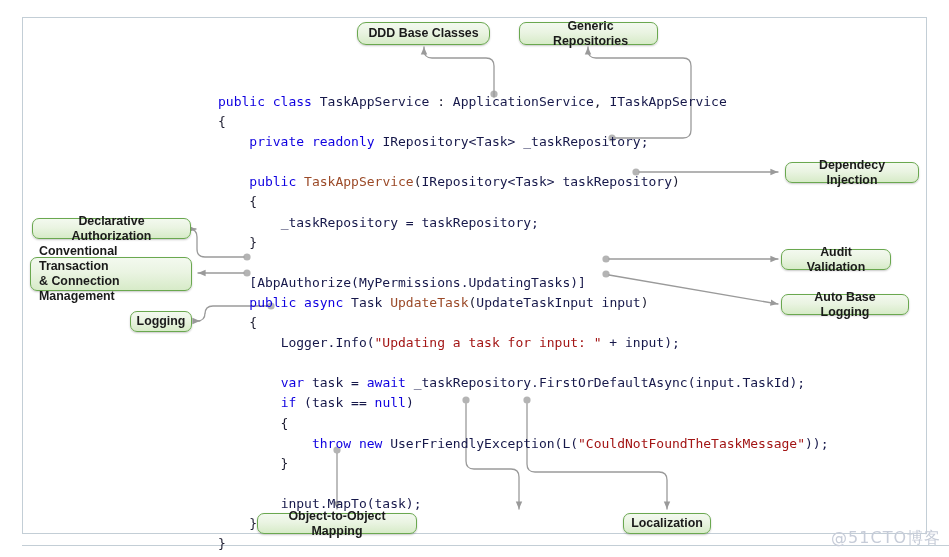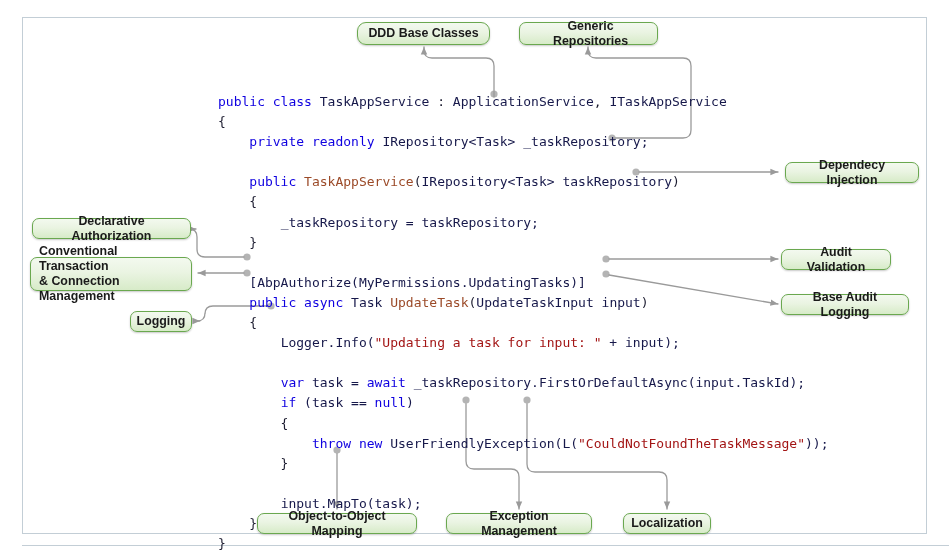--- a/index.html
+++ b/index.html
@@ -111,28 +111,28 @@
   <div class="code" id="code-block"><div><span class="k">public</span><span class="p"> </span><span class="k">class</span><span class="p"> </span><span class="t">TaskAppService</span><span class="p"> : </span><span class="t">ApplicationService</span><span class="p">, </span><span class="t">ITaskAppService</span></div><div><span class="p">{</span></div><div><span class="p">    </span><span class="k">private</span><span class="p"> </span><span class="k">readonly</span><span class="p"> </span><span class="t">IRepository&lt;Task&gt; _taskRepository;</span></div><div>&nbsp;</div><div><span class="p">    </span><span class="k">public</span><span class="p"> </span><span class="m">TaskAppService</span><span class="p">(</span><span class="t">IRepository&lt;Task&gt; taskRepository</span><span class="p">)</span></div><div><span class="p">    {</span></div><div><span class="p">        </span><span class="t">_taskRepository = taskRepository;</span></div><div><span class="p">    }</span></div><div>&nbsp;</div><div><span class="p">    </span><span class="t">[AbpAuthorize(MyPermissions.UpdatingTasks)]</span></div><div><span class="p">    </span><span class="k">public</span><span class="p"> </span><span class="k">async</span><span class="p"> </span><span class="t">Task</span><span class="p"> </span><span class="m">UpdateTask</span><span class="p">(</span><span class="t">UpdateTaskInput input</span><span class="p">)</span></div><div><span class="p">    {</span></div><div><span class="p">        </span><span class="t">Logger.Info(</span><span class="s">"Updating a task for input: "</span><span class="t"> + input);</span></div><div>&nbsp;</div><div><span class="p">        </span><span class="k">var</span><span class="t"> task = </span><span class="k">await</span><span class="t"> _taskRepository.FirstOrDefaultAsync(input.TaskId);</span></div><div><span class="p">        </span><span class="k">if</span><span class="t"> (task == </span><span class="k">null</span><span class="t">)</span></div><div><span class="p">        {</span></div><div><span class="p">            </span><span class="k">throw</span><span class="p"> </span><span class="k">new</span><span class="t"> UserFriendlyException(L(</span><span class="s">"CouldNotFoundTheTaskMessage"</span><span class="t">));</span></div><div><span class="p">        }</span></div><div>&nbsp;</div><div><span class="p">        </span><span class="t">input.MapTo(task);</span></div><div><span class="p">    }</span></div><div><span class="p">}</span></div></div>
 
   <div class="box" style="left:357px;top:22px;width:133px;height:23px;border-radius:9px;">DDD Base Classes</div>
 
   <div class="box" style="left:519px;top:22px;width:139px;height:23px;padding-left:12px;">Generic Repositories</div>
 
   <div class="box" style="left:785px;top:162px;width:134px;height:21px;">Dependecy Injection</div>
 
   <div class="box" style="left:781px;top:249px;width:110px;height:21px;">Audit Validation</div>
 
-  <div class="box" style="left:781px;top:294px;width:128px;height:21px;">Base Audit Logging</div>
+  <div class="box" style="left:781px;top:294px;width:128px;height:21px;">Auto Base Logging</div>
 
   <div class="box" style="left:32px;top:218px;width:159px;height:21px;">Declarative Authorization</div>
 
   <div class="box left-align" style="left:30px;top:257px;width:162px;height:34px;">Conventional Transaction
 &amp; Connection Management</div>
 
   <div class="box" style="left:130px;top:311px;width:62px;height:21px;">Logging</div>
 
   <div class="box" style="left:257px;top:513px;width:160px;height:21px;">Object-to-Object Mapping</div>
 
-  <div class="box" style="left:446px;top:513px;width:146px;height:21px;">Exception Management</div>
 
   <div class="box" style="left:623px;top:513px;width:88px;height:21px;">Localization</div>
 
+  <div class="wm">@51CTO博客</div>
 </div>
 
 </body></html>

